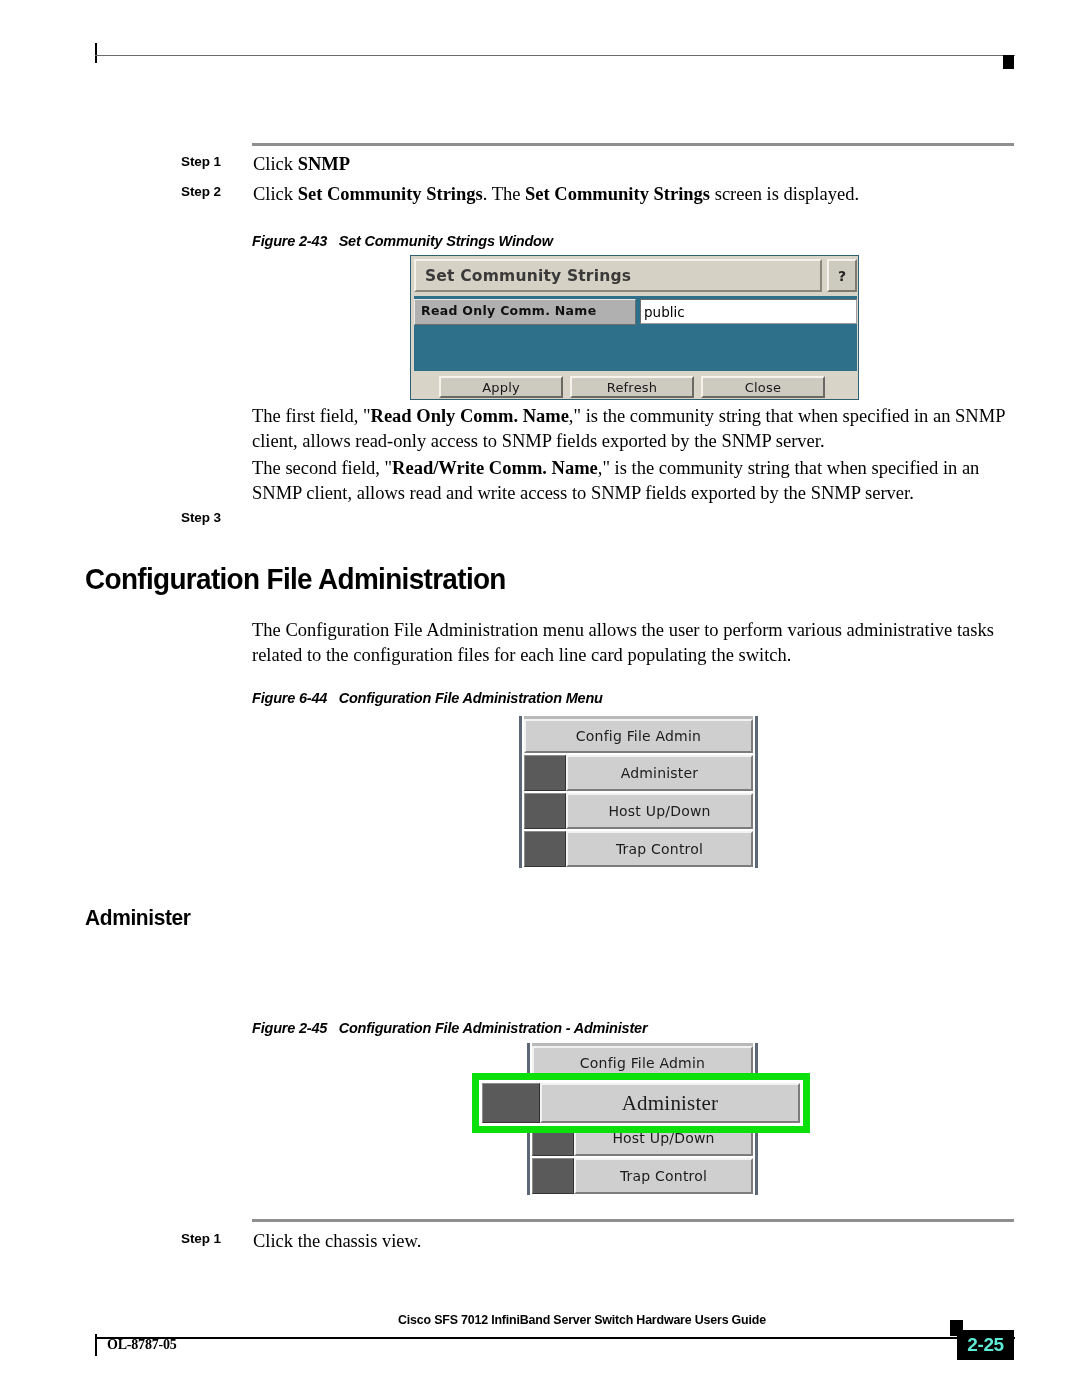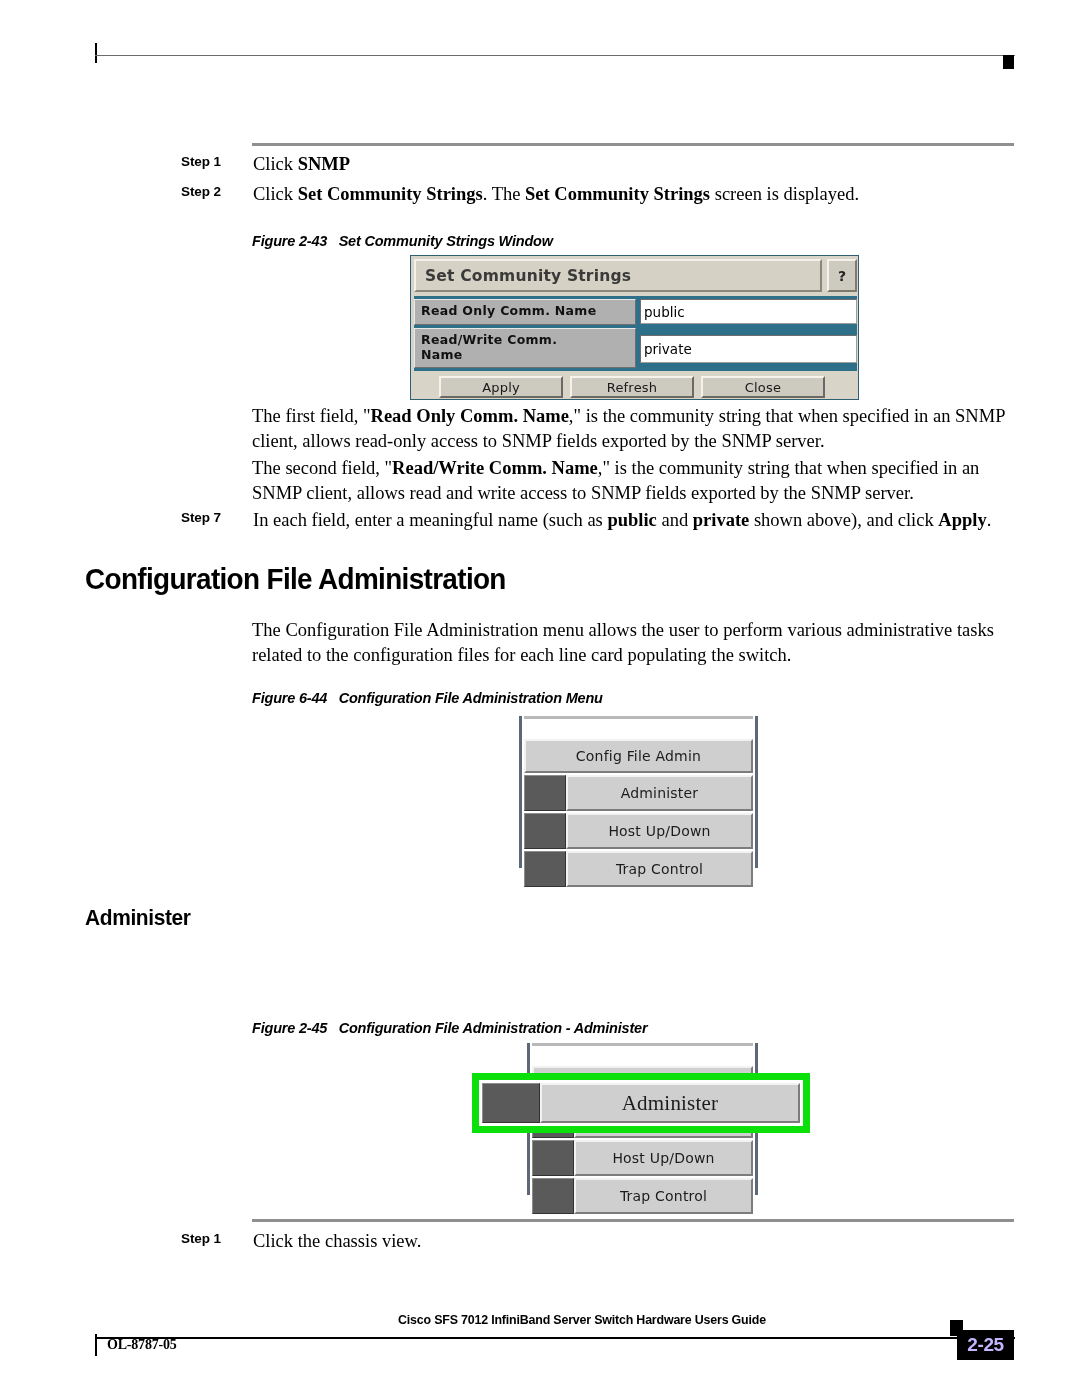--- a/index.html
+++ b/index.html
@@ -163,21 +163,20 @@
   }
   .menu .mrail{
     position:absolute;left:0;top:0;width:7px;height:100%;
     background:linear-gradient(to right,#ffffff 0 2px,#5c6878 2px 5px,#ffffff 5px 7px);
   }
   .menu .mrail.right{left:auto;right:0;}
   .mitem{
     position:absolute;
     display:flex;align-items:stretch;
     cursor:pointer;
-    margin-top:20px;
   }
   .mindent{
     width:42px;flex:0 0 42px;
     background:#5a5a5a;
     border-top:1px solid #8d8d8d;
     border-left:1px solid #8d8d8d;
     border-right:1px solid #333;
     border-bottom:1px solid #333;
     box-sizing:border-box;
   }
@@ -220,21 +219,21 @@
   }
   .foot-mark{position:absolute;width:13px;height:16px;background:#000;}
   .foot-doc{
     position:absolute;
     font-family:Liberation Serif, serif;
     font-weight:bold;font-size:14px;
     letter-spacing:-0.2px;
   }
   .foot-page{
     position:absolute;
-    background:#000;color:#c4b5fd;
+    background:#000;color:#5eead4;
     font-family:"Liberation Sans", sans-serif;
     font-weight:bold;font-size:19px;
     display:flex;align-items:center;justify-content:center;
     letter-spacing:-0.4px;
   }
 </style>
 </head>
 <body>
 
 <div class="page">
@@ -266,44 +265,37 @@
 
     <div class="scs-body">
 
       <div class="scs-row r1">
         <div class="scs-lab">Read Only Comm. Name</div>
         <div class="scs-fieldwrap">
           <input class="scs-field" type="text" value="public" style="">
         </div>
       </div>
 
-      <div class="scs-row r2">
-        <div class="scs-lab"><span>Read/Write Comm.</span><br><span>Name</span></div>
-        <div class="scs-fieldwrap">
-          <input class="scs-field" type="text" value="private" style="">
-        </div>
-      </div>
 
     </div>
 
     <div class="scs-buttons">
       <div class="scs-btn">Apply</div>
       <div class="scs-btn">Refresh</div>
       <div class="scs-btn">Close</div>
     </div>
 
   </div>
 
   <div class="para" style="left:252px;top:404px;width:765px;">The first field, "<b class="bd">Read Only Comm. Name</b>," is the community string that when specified in an SNMP client, allows read-only access to SNMP fields exported by the SNMP server.</div>
 
   <div class="para" style="left:252px;top:456px;width:768px;">The second field, "<b class="bd">Read/Write Comm. Name</b>," is the community string that when specified in an SNMP client, allows read and write access to SNMP fields exported by the SNMP server.</div>
 
   <div class="step-row" style="left:181px;top:508px;width:850px;">
-    <div class="step-label">Step 7</div>
-    <div class="step-text">In each field, enter a meaningful name (such as <b class="bd">public</b> and <b class="bd">private</b> shown above), and click <b class="bd">Apply</b>.</div>
+    <div class="step-label">Step 3</div>
   </div>
 
   <h1 class="sect" style="left:85px;top:562px;">Configuration File Administration</h1>
 
   <div class="para" style="left:252px;top:618px;width:768px;">The Configuration File Administration menu allows the user to perform various administrative tasks related to the configuration files for each line card populating the switch.</div>
 
   <div class="figcap" style="left:252px;top:690px;">Figure 6-44   Configuration File Administration Menu</div>
 
   <div class="menu" style="left:517px;top:716px;width:243px;height:152px;">
     <div class="mrail"></div>

